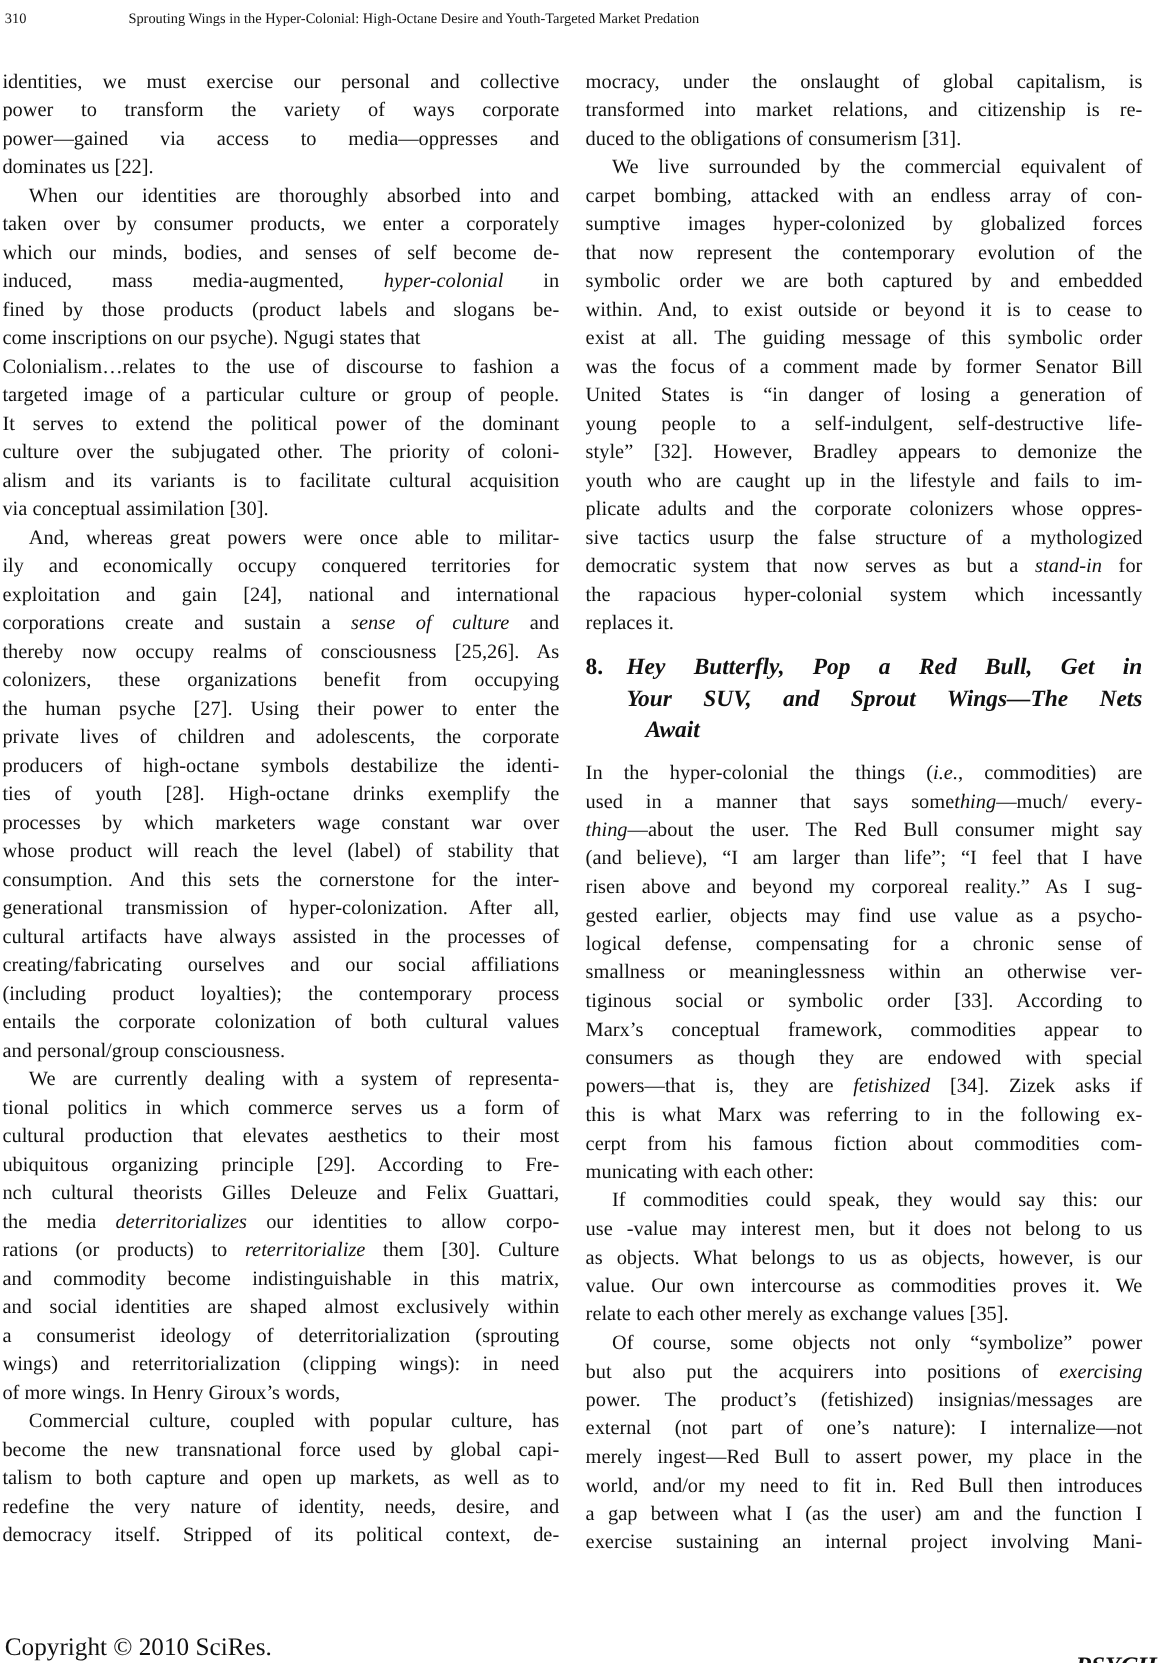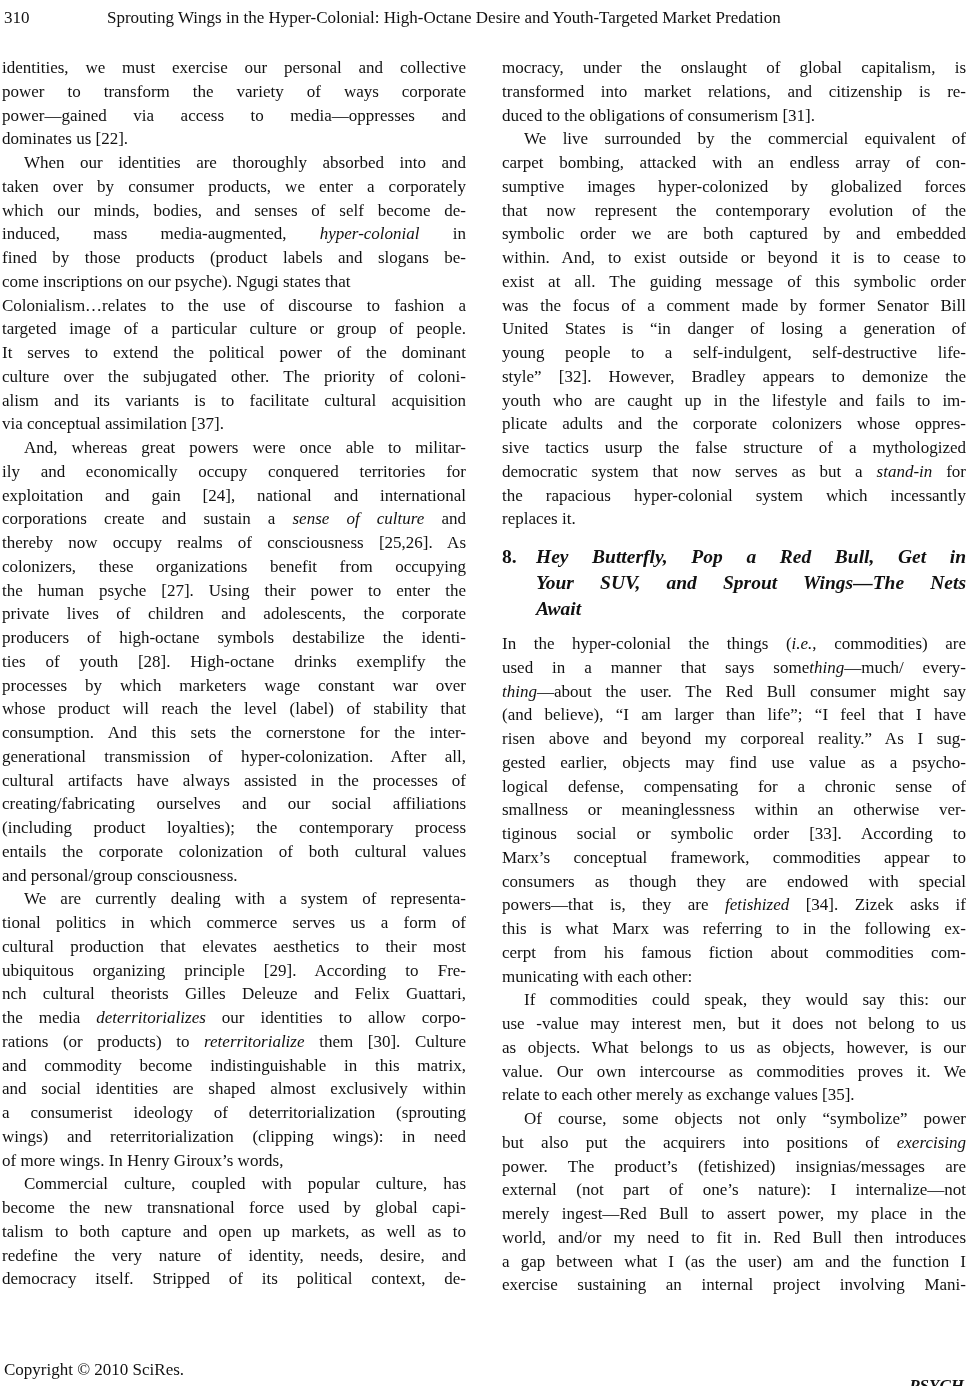--- a/index.html
+++ b/index.html
@@ -6,25 +6,25 @@
   .page {
     position: relative;
     width: 967px;
     height: 1386px;
     background: #ffffff;
     font-family: "Liberation Serif", "DejaVu Serif", serif;
     color: #111111;
     overflow: hidden;
   }
   
-  .page-header { position: absolute; top: 8px; left: 0; right: 0; height: 22px; font-size: 17px; }
+  .page-header { position: absolute; top: 8px; left: 0; right: 0; height: 22px; font-size: 12px; }
   .page-num { position: absolute; left: 4px; top: 0; }
   .running-title { position: absolute; left: 107px; top: 0; }
   
-  .body { position: absolute; top: 56px; left: 2px; width: 964px; display: flex; gap: 36px; }
+  .body { position: absolute; top: 56px; left: 2px; width: 964px; display: flex; gap: 22px; }
   .col { width: 464px; }
   .para { margin: 0; }
   .line {
     font-size: 17px;
     line-height: 23.75px;
     text-align: justify;
     text-align-last: justify;
     white-space: normal;
   }
   .line.end { text-align-last: left; }
@@ -33,23 +33,23 @@
   
   .heading {
     position: relative;
     padding-left: 34px;
     margin: 13px 0 10px 0;
     font-weight: bold;
     font-size: 19.5px;
   }
   .h-num { position: absolute; left: 0; top: 0; line-height: 26px; }
   .h-line { line-height: 26px; text-align: justify; text-align-last: justify; font-style: italic; }
-  .h-line.end { text-align-last: left; }
-  
-  .page-footer { position: absolute; top: 1360px; left: 0; right: 0; height: 22px; font-size: 17px; }
+  .h-line.end { text-align-last: left; margin-left: 16px; }
+  
+  .page-footer { position: absolute; top: 1360px; left: 0; right: 0; height: 22px; font-size: 21px; }
   .copyright { position: absolute; left: 4px; top: 0; }
   .journal { position: absolute; right: 3px; top: 16px; font-weight: bold; font-style: italic; }
 </style>
 </head>
 <body>
 
 <div class="page">
 
   <header class="page-header">
     <span class="page-num">310</span>
@@ -71,21 +71,21 @@
           <div class="line">induced, mass media-augmented, <em>hyper-colonial</em> in</div>
           <div class="line">fined by those products (product labels and slogans be-</div>
           <div class="line end">come inscriptions on our psyche). Ngugi states that</div>
         </div>
         <div class="para">
           <div class="line">Colonialism…relates to the use of discourse to fashion a</div>
           <div class="line">targeted image of a particular culture or group of people.</div>
           <div class="line">It serves to extend the political power of the dominant</div>
           <div class="line">culture over the subjugated other. The priority of coloni-</div>
           <div class="line">alism and its variants is to facilitate cultural acquisition</div>
-          <div class="line end">via conceptual assimilation [37].</div>
+          <div class="line end">via conceptual assimilation [30].</div>
         </div>
         <div class="para">
           <div class="line indent">And, whereas great powers were once able to militar-</div>
           <div class="line">ily and economically occupy conquered territories for</div>
           <div class="line">exploitation and gain [24], national and international</div>
           <div class="line">corporations create and sustain a <em>sense of culture</em> and</div>
           <div class="line">thereby now occupy realms of consciousness [25,26]. As</div>
           <div class="line">colonizers, these organizations benefit from occupying</div>
           <div class="line">the human psyche [27]. Using their power to enter the</div>
           <div class="line">private lives of children and adolescents, the corporate</div>

